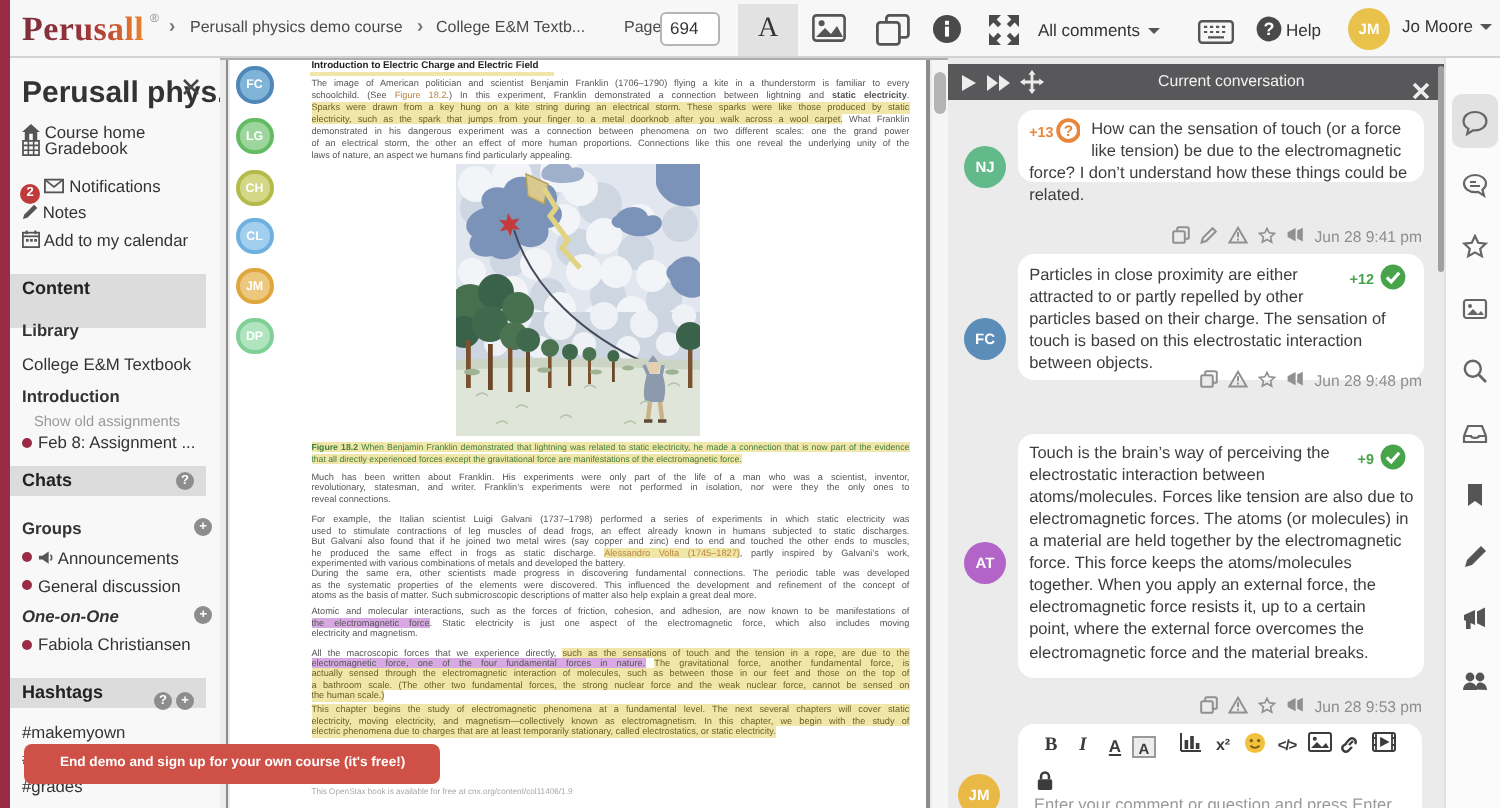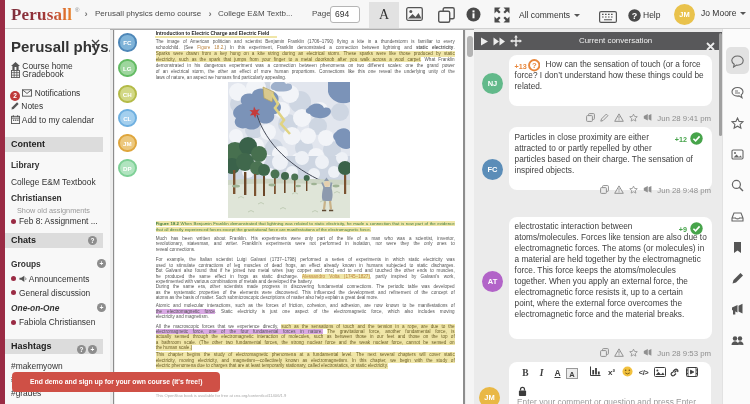--- a/index.html
+++ b/index.html
@@ -134,24 +134,24 @@
       </svg> Notes</div>
 <div class="sitem" style="top:85.5px;"><svg class="isvg" width="9" height="9" viewBox="0 0 10 10">
         <rect x="0.5" y="1.5" width="9" height="8" fill="none" stroke="#555" stroke-width="1"></rect>
         <path d="M0.5 3.5 H9.5" stroke="#555" stroke-width="1"></path>
         <rect x="2" y="0.3" width="1.2" height="2" fill="#555"></rect>
         <rect x="6.8" y="0.3" width="1.2" height="2" fill="#555"></rect>
         <rect x="2.2" y="5" width="1.5" height="1.5" fill="#555"></rect>
         <rect x="4.5" y="5" width="1.5" height="1.5" fill="#555"></rect>
         <rect x="6.8" y="5" width="1.5" height="1.5" fill="#555"></rect>
       </svg> Add to my calendar</div>
-<div class="band" style="top:108px;height:15px;line-height:15px;">Content</div>
+<div class="band" style="top:108px;height:27px;line-height:15px;">Content</div>
 <div class="sitem bold" style="top:130.5px;">Library</div>
 <div class="sitem" style="top:147.5px;">College E&amp;M Textbook</div>
-<div class="sitem bold" style="top:164px;">Christiansen</div>
+<div class="sitem bold" style="top:164px;">Introduction</div>
 <div class="sitem" style="top:176.5px;left:12px;font-size:7.3px;color:#999;">Show old assignments</div>
 <div class="sitem" style="top:187px;"><span class="reddot"></span>Feb 8: Assignment ...</div>
 <div class="band" style="top:204px;height:15px;line-height:15px;">Chats <span class="gcirc" style="float:right;margin:3px 6px 0 0;">?</span></div>
 <div class="sitem bold" style="top:229.5px;">Groups <span class="gcirc" style="position:absolute;left:86px;top:0;">+</span></div>
 <div class="sitem" style="top:244.5px;"><span class="reddot"></span><svg class="isvg" width="8" height="8" viewBox="0 0 9 9">
         <path d="M0.5 3.2 H2.5 L6 0.8 V7.8 L2.5 5.4 H0.5 Z" fill="#555"></path>
         <path d="M7 2.8 C8 3.6 8 5 7 5.8" stroke="#555" stroke-width="0.9" fill="none"></path>
       </svg> Announcements</div>
 <div class="sitem" style="top:258.5px;"><span class="reddot"></span>General discussion</div>
 <div class="sitem bold" style="top:274px;font-style:italic;">One-on-One <span class="gcirc" style="position:absolute;left:86px;top:0;">+</span></div>
@@ -347,26 +347,27 @@
     <div class="title">Current conversation</div>
     <div style="position:absolute;right:7px;top:5px;"><svg width="9" height="9" viewBox="0 0 9 9">
           <path d="M1 1 L8 8 M8 1 L1 8" stroke="#ededed" stroke-width="1.8"></path>
         </svg></div>
   </div>
   <div class="cav" style="top:44px;background:#62b98a;">NJ</div>
   <div class="cav" style="top:129.5px;background:#5b8db8;">FC</div>
   <div class="cav" style="top:242px;background:#b264c8;">AT</div>
   <div class="cav" style="top:358px;left:5px;background:#e9b845;">JM</div>
 
-<div class="bubble" style="top:26px;height:51px;">
+<div class="bubble" style="top:26px;height:36px;">
       <span class="bfl"><span class="plus orange">+13</span><svg width="12.5" height="12.5" viewBox="0 0 13 13" style="margin-left:1px;vertical-align:-3px;">
           <circle cx="6.5" cy="6.5" r="5.4" fill="#fff" stroke="#e8873c" stroke-width="2"></circle>
           <text x="6.5" y="9.6" text-anchor="middle" font-size="8" font-weight="bold" fill="#e8873c" font-family="Liberation Sans">?</text>
         </svg></span>
       <div style="margin-left:31px;">How can the sensation of touch (or a force</div>
+      <div style="margin-left:31px;">like tension) be due to the electromagnetic</div>
       <div style="">force? I don’t understand how these things could be</div>
       <div style="">related.</div>
     </div>
     <div class="metarow" style="top:83.5px;"><svg class="mi" width="9" height="9" viewBox="0 0 9 9">
         <rect x="2.6" y="0.6" width="5.8" height="5.8" rx="0.8" fill="none" stroke="#909090" stroke-width="1"></rect>
         <rect x="0.6" y="2.6" width="5.8" height="5.8" rx="0.8" fill="#ebebeb" stroke="#909090" stroke-width="1"></rect>
       </svg><svg class="mi" width="9" height="9" viewBox="0 0 9 9">
         <path d="M0.8 8.2 L1.5 5.9 L6.3 1.1 L7.9 2.7 L3.1 7.5 Z" fill="none" stroke="#909090" stroke-width="1"></path>
       </svg><svg class="mi" width="10" height="9" viewBox="0 0 10 9">
         <path d="M5 0.9 L9.3 8.3 L0.7 8.3 Z" fill="none" stroke="#909090" stroke-width="1"></path>
@@ -379,40 +380,42 @@
         <path d="M5.6 2.3 L8.4 0.9 V7.7 L5.6 6.3 Z" fill="#909090"></path>
       </svg><span style="margin-left:4px;">Jun 28 9:41 pm</span></div>
     <div class="bubble" style="top:98.4px;height:63px;">
       <span class="bfr"><span class="plus green">+12</span><svg width="13" height="13" viewBox="0 0 13 13" style="margin-left:3px;vertical-align:-3px;">
           <circle cx="6.5" cy="6.5" r="6.2" fill="#47a44b"></circle>
           <path d="M3.4 6.7 L5.6 8.9 L9.6 4.4" fill="none" stroke="#fff" stroke-width="1.6"></path>
         </svg></span>
       <div style="margin-right:48px;">Particles in close proximity are either</div>
       <div style="margin-right:48px;">attracted to or partly repelled by other</div>
       <div style="">particles based on their charge. The sensation of</div>
-      <div style="">inspired objects.</div>
+      <div style="">touch is based on this electrostatic interaction</div>
+      <div style="">between objects.</div>
     </div>
     <div class="metarow" style="top:156px;"><svg class="mi" width="9" height="9" viewBox="0 0 9 9">
         <rect x="2.6" y="0.6" width="5.8" height="5.8" rx="0.8" fill="none" stroke="#909090" stroke-width="1"></rect>
         <rect x="0.6" y="2.6" width="5.8" height="5.8" rx="0.8" fill="#ebebeb" stroke="#909090" stroke-width="1"></rect>
       </svg><svg class="mi" width="10" height="9" viewBox="0 0 10 9">
         <path d="M5 0.9 L9.3 8.3 L0.7 8.3 Z" fill="none" stroke="#909090" stroke-width="1"></path>
         <rect x="4.5" y="3.1" width="1" height="2.5" fill="#909090"></rect>
         <rect x="4.5" y="6.3" width="1" height="1" fill="#909090"></rect>
       </svg><svg class="mi" width="9" height="9" viewBox="0 0 10 9">
         <path d="M5 0.8 L6.2 3.3 L9.2 3.6 L7 5.6 L7.6 8.5 L5 7 L2.4 8.5 L3 5.6 L0.8 3.6 L3.8 3.3 Z" fill="none" stroke="#909090" stroke-width="0.9"></path>
       </svg><svg class="mi" width="10" height="9" viewBox="0 0 10 9">
         <path d="M0.8 3.1 L4.8 1 V7.6 L0.8 5.5 Z" fill="#909090"></path>
         <path d="M5.6 2.3 L8.4 0.9 V7.7 L5.6 6.3 Z" fill="#909090"></path>
       </svg><span style="margin-left:4px;">Jun 28 9:48 pm</span></div>
     <div class="bubble" style="top:187.5px;height:122.5px;">
       <span class="bfr"><span class="plus green">+9</span><svg width="13" height="13" viewBox="0 0 13 13" style="margin-left:3px;vertical-align:-3px;">
           <circle cx="6.5" cy="6.5" r="6.2" fill="#47a44b"></circle>
           <path d="M3.4 6.7 L5.6 8.9 L9.6 4.4" fill="none" stroke="#fff" stroke-width="1.6"></path>
         </svg></span>
+      <div style="margin-right:44px;">Touch is the brain’s way of perceiving the</div>
       <div style="margin-right:44px;">electrostatic interaction between</div>
       <div style="">atoms/molecules. Forces like tension are also due to</div>
       <div style="">electromagnetic forces. The atoms (or molecules) in</div>
       <div style="">a material are held together by the electromagnetic</div>
       <div style="">force. This force keeps the atoms/molecules</div>
       <div style="">together. When you apply an external force, the</div>
       <div style="">electromagnetic force resists it, up to a certain</div>
       <div style="">point, where the external force overcomes the</div>
       <div style="">electromagnetic force and the material breaks.</div>
     </div>

